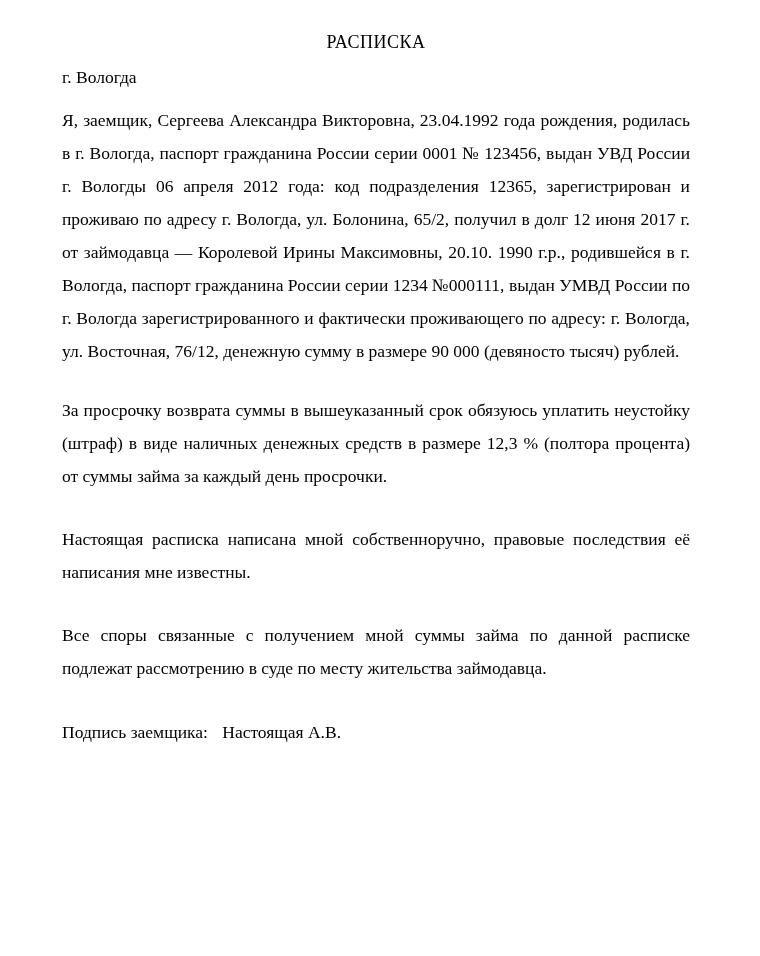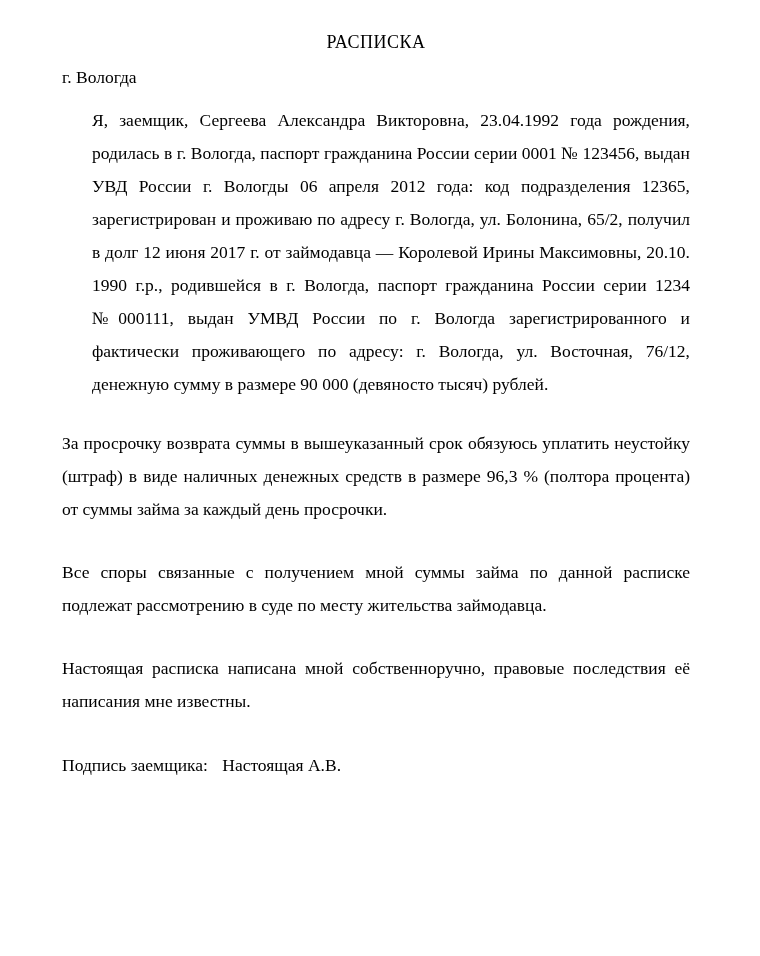--- a/index.html
+++ b/index.html
@@ -35,21 +35,20 @@
     align-items: baseline;
     margin: 0 0 10px 0;
     flex-direction: column;
   }
   .body-paragraph {
     text-align: justify;
     margin: 0 0 30px 0;
   }
   .body-paragraph.first {
     margin-bottom: 26px;
-    margin-left: 30px;
   }
   .signature-row {
     margin-top: 31px;
     text-align: left;
   }
   .signature-row .sig-label {
     margin-right: 10px;
   }
 </style>
 </head>
@@ -59,24 +58,24 @@
 
   <h1 class="doc-title">РАСПИСКА</h1>
 
   <div class="city-date-row">
     <span>г. Вологда</span>
   </div>
 
   <p class="body-paragraph first">Я, заемщик, Сергеева Александра Викторовна, 23.04.1992 года рождения, родилась в г. Вологда, паспорт гражданина России серии 0001 № 123456, выдан УВД России г. Вологды 06 апреля 2012 года: код подразделения 12365, зарегистрирован и проживаю по адресу г. Вологда, ул. Болонина, 65/2, получил в долг 12 июня 2017 г. от займодавца — Королевой Ирины Максимовны, 20.10. 1990 г.р., родившейся в г. Вологда, паспорт гражданина России серии 1234 №000111, выдан УМВД России по г. Вологда зарегистрированного и фактически проживающего по адресу: г. Вологда, ул. Восточная, 76/12, денежную сумму в размере 90 000 (девяносто тысяч) рублей.</p>
 
 
-  <p class="body-paragraph">За просрочку возврата суммы в вышеуказанный срок обязуюсь уплатить неустойку (штраф) в виде наличных денежных средств в размере 96,3 % (полтора процента) от суммы займа за каждый день просрочки.</p>
+  <p class="body-paragraph">За просрочку возврата суммы в вышеуказанный срок обязуюсь уплатить неустойку (штраф) в виде наличных денежных средств в размере 12,3 % (полтора процента) от суммы займа за каждый день просрочки.</p>
+
+  <p class="body-paragraph">Настоящая расписка написана мной собственноручно, правовые последствия её написания мне известны.</p>
 
   <p class="body-paragraph">Все споры связанные с получением мной суммы займа по данной расписке подлежат рассмотрению в суде по месту жительства займодавца.</p>
-
-  <p class="body-paragraph">Настоящая расписка написана мной собственноручно, правовые последствия её написания мне известны.</p>
 
   <div class="signature-row">
     <span class="sig-label">Подпись заемщика:</span>
     <span>Настоящая А.В.</span>
   </div>
 
 </div>
 
 </body></html>

